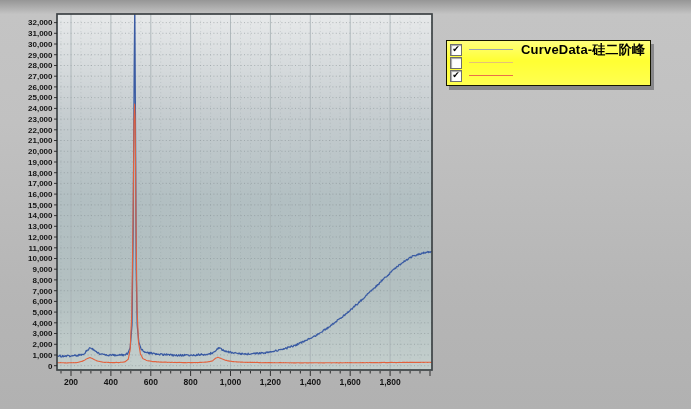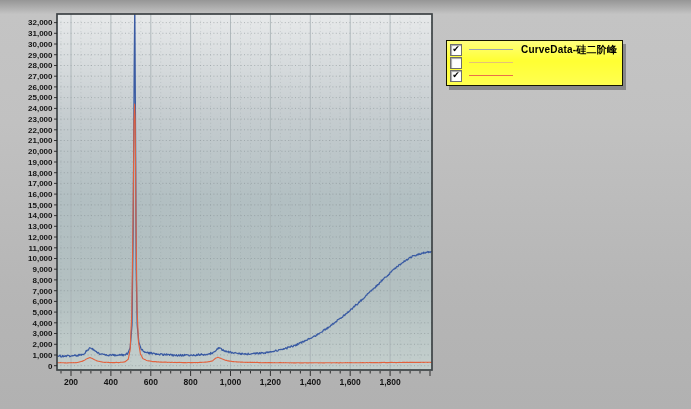--- a/index.html
+++ b/index.html
@@ -19,21 +19,21 @@
     padding:2px 5px 3px 3px;
   }
   .lrow { display:flex; align-items:center; height:13px; }
   .cb {
     width:10px; height:10px; background:#ffffff; border:1px solid #6e6e6e;
     box-shadow:inset 1px 1px 1px rgba(0,0,0,0.35);
     font:bold 9px/9px "DejaVu Sans",sans-serif; text-align:center; color:#000;
     margin-right:7px; cursor:pointer;
   }
   .sample { width:44px; height:0; border-top:1px solid #000; margin-right:8px; }
-  .llabel { font-size:10px; font-weight:bold; color:#000; white-space:nowrap; letter-spacing:0.2px;text-align:center; }
+  .llabel { font-size:13px; font-weight:bold; color:#000; white-space:nowrap; letter-spacing:0.2px;text-align:center; }
 </style>
 </head>
 <body>
 
 <div class="stage">
   <svg id="chart-svg" width="455" height="405" viewBox="0 0 455 405">
       <defs>
         <linearGradient id="pbg" x1="0" y1="0" x2="0" y2="1">
           <stop offset="0%" stop-color="#e7e9ea"></stop>
           <stop offset="28%" stop-color="#c6cdd0"></stop>

